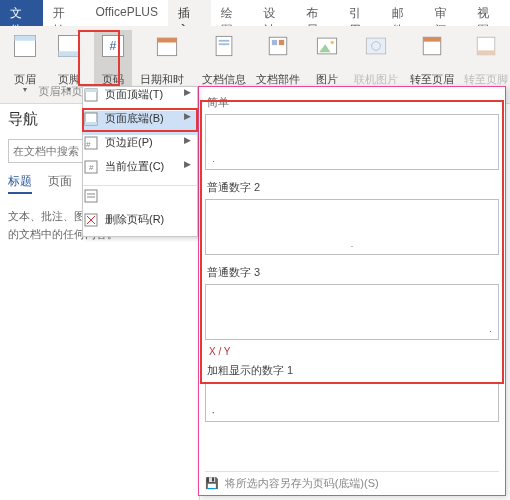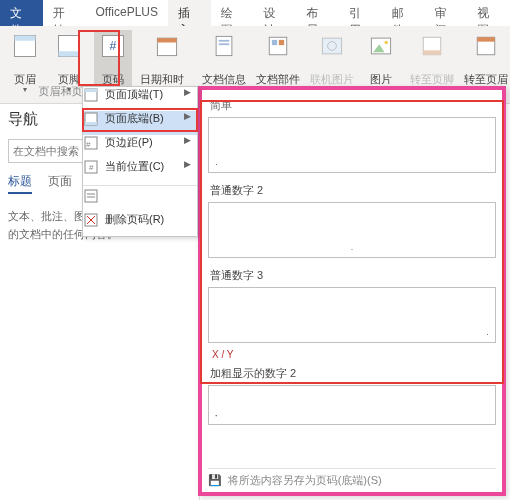--- a/index.html
+++ b/index.html
@@ -35,21 +35,21 @@
 
   
   .menu { position: absolute; left: 82px; top: 86px; width: 116px; background: #fff; border: 1px solid #c8c8c8; box-shadow: 2px 2px 4px rgba(0,0,0,.15); z-index: 40; }
   .menu-row { display: flex; height: 24px; padding: 0 0; gap: 6px; font-size: 11px; color: #333; cursor: pointer; position: relative; }
   .menu-row.hi { background: #cde0f6; }
   .menu-row .ico { width: 16px; height: 16px; display: flex; align-items: center; justify-content: center; }
   .menu-row .arrow { position: absolute; right: 6px; font-size: 9px; color: #666; }
   .menu-sep { height: 1px; background: #e0e0e0; margin: 2px 0; }
 
   
-  .gallery { position: absolute; left: 198px; top: 86px; right: 4px; bottom: 4px; background: #fff; border: 4px solid #ec4899; box-shadow: 2px 2px 6px rgba(0,0,0,.15); overflow: hidden; z-index: 30; padding: 4px 6px; }
+  .gallery { position: absolute; left: 198px; top: 86px; right: 4px; bottom: 4px; background: #fff; border: 1px solid #ec4899; box-shadow: 2px 2px 6px rgba(0,0,0,.15); overflow: hidden; z-index: 30; padding: 4px 6px; }
   .gal-head { font-size: 11px; color: #666; padding: 4px 2px 4px; }
   .gal-item-label { font-size: 11px; color: #444; padding: 6px 0 4px 2px; }
   .gal-preview { border: 1px solid #bfbfbf; height: 56px; background: #fff; position: relative; margin-bottom: 4px; }
   .gal-preview .num { position: absolute; font-size: 9px; color: #666; }
   .gal-foot { position: absolute; left: 6px; right: 6px; bottom: 4px; border-top: 1px solid #e0e0e0; padding-top: 4px; font-size: 11px; color: #888; display: flex; align-items: center; gap: 6px; }
   .xy { font-size: 10px; color: #bb3333; padding: 2px 0 0 4px; }
 
   .ribbon-label-row { position:absolute; left:0; right:0; bottom:0; display:flex; }
 </style>
 </head>
@@ -116,51 +116,51 @@
     </div>
     <div class="bigbtn" style="width:48px">
       <svg viewBox="0 0 32 32">
           <rect x="6" y="6" width="20" height="20" fill="#fff" stroke="#8a8a8a"></rect>
           <rect x="9" y="9" width="6" height="6" fill="#9fb9d8"></rect>
           <rect x="17" y="9" width="6" height="6" fill="#d98b5a"></rect>
         </svg>
       <span class="lbl">文档部件</span>
       <span class="caret">▾</span>
     </div>
-    <div class="bigbtn" style="width:48px">
-      <svg viewBox="0 0 32 32">
-          <rect x="5" y="7" width="22" height="18" fill="#e6eef7" stroke="#bcbcbc"></rect>
-          <circle cx="16" cy="16" r="5" fill="none" stroke="#bcbcbc"></circle>
-        </svg>
-      <span class="lbl" style="color:#bcbcbc">联机图片</span>
-    </div>
     <div class="bigbtn">
       <svg viewBox="0 0 32 32">
           <rect x="5" y="7" width="22" height="18" fill="#fff" stroke="#8a8a8a"></rect>
           <polygon points="7,23 14,14 20,23" fill="#9fcf9f"></polygon>
           <circle cx="22" cy="12" r="2" fill="#f2c94c"></circle>
         </svg>
       <span class="lbl">图片</span>
     </div>
+    <div class="bigbtn" style="width:48px">
+      <svg viewBox="0 0 32 32">
+          <rect x="5" y="7" width="22" height="18" fill="#e6eef7" stroke="#bcbcbc"></rect>
+          <circle cx="16" cy="16" r="5" fill="none" stroke="#bcbcbc"></circle>
+        </svg>
+      <span class="lbl" style="color:#bcbcbc">联机图片</span>
+    </div>
   </div>
   <div class="sep"></div>
   <div class="rrow">
     <div class="bigbtn" style="width:48px">
       <svg viewBox="0 0 32 32">
+          <rect x="6" y="6" width="20" height="20" fill="#fff" stroke="#8a8a8a"></rect>
+          <rect x="6" y="6" width="20" height="5" fill="#d98b5a"></rect>
+        </svg>
+      <span class="lbl">转至页眉</span>
+    </div>
+    <div class="bigbtn" style="width:48px">
+      <svg viewBox="0 0 32 32">
           <rect x="6" y="6" width="20" height="20" fill="#fff" stroke="#bcbcbc"></rect>
           <rect x="6" y="21" width="20" height="5" fill="#e9cdb8"></rect>
         </svg>
       <span class="lbl" style="color:#bcbcbc">转至页脚</span>
-    </div>
-    <div class="bigbtn" style="width:48px">
-      <svg viewBox="0 0 32 32">
-          <rect x="6" y="6" width="20" height="20" fill="#fff" stroke="#8a8a8a"></rect>
-          <rect x="6" y="6" width="20" height="5" fill="#d98b5a"></rect>
-        </svg>
-      <span class="lbl">转至页眉</span>
     </div>
   </div>
 
   <div class="ribbon-label-row">
     <div class="grouplabel" style="width:132px">页眉和页脚</div>
     <div class="grouplabel" style="width:218px">插入</div>
     <div class="grouplabel" style="flex:1">导航</div>
   </div>
 </div>
 
@@ -255,21 +255,21 @@
       <span class="num" style="left:50%; bottom:3px; transform:translateX(-50%);">·</span>
     </div>
 
   <div class="gal-item-label">普通数字 3</div>
   <div class="gal-preview">
       <span class="num" style="right:6px; bottom:3px;">·</span>
     </div>
 
   <div class="xy">X / Y</div>
 
-  <div class="gal-item-label">加粗显示的数字 2</div>
+  <div class="gal-item-label">加粗显示的数字 1</div>
   <div class="gal-preview" style="height:40px">
       <span class="num" style="left:6px; bottom:3px; font-weight:bold;">·</span>
     </div>
 
   <div class="gal-foot">
     <span>💾</span>
     <span>将所选内容另存为页码(底端)(S)</span>
   </div>
 </div>
 

